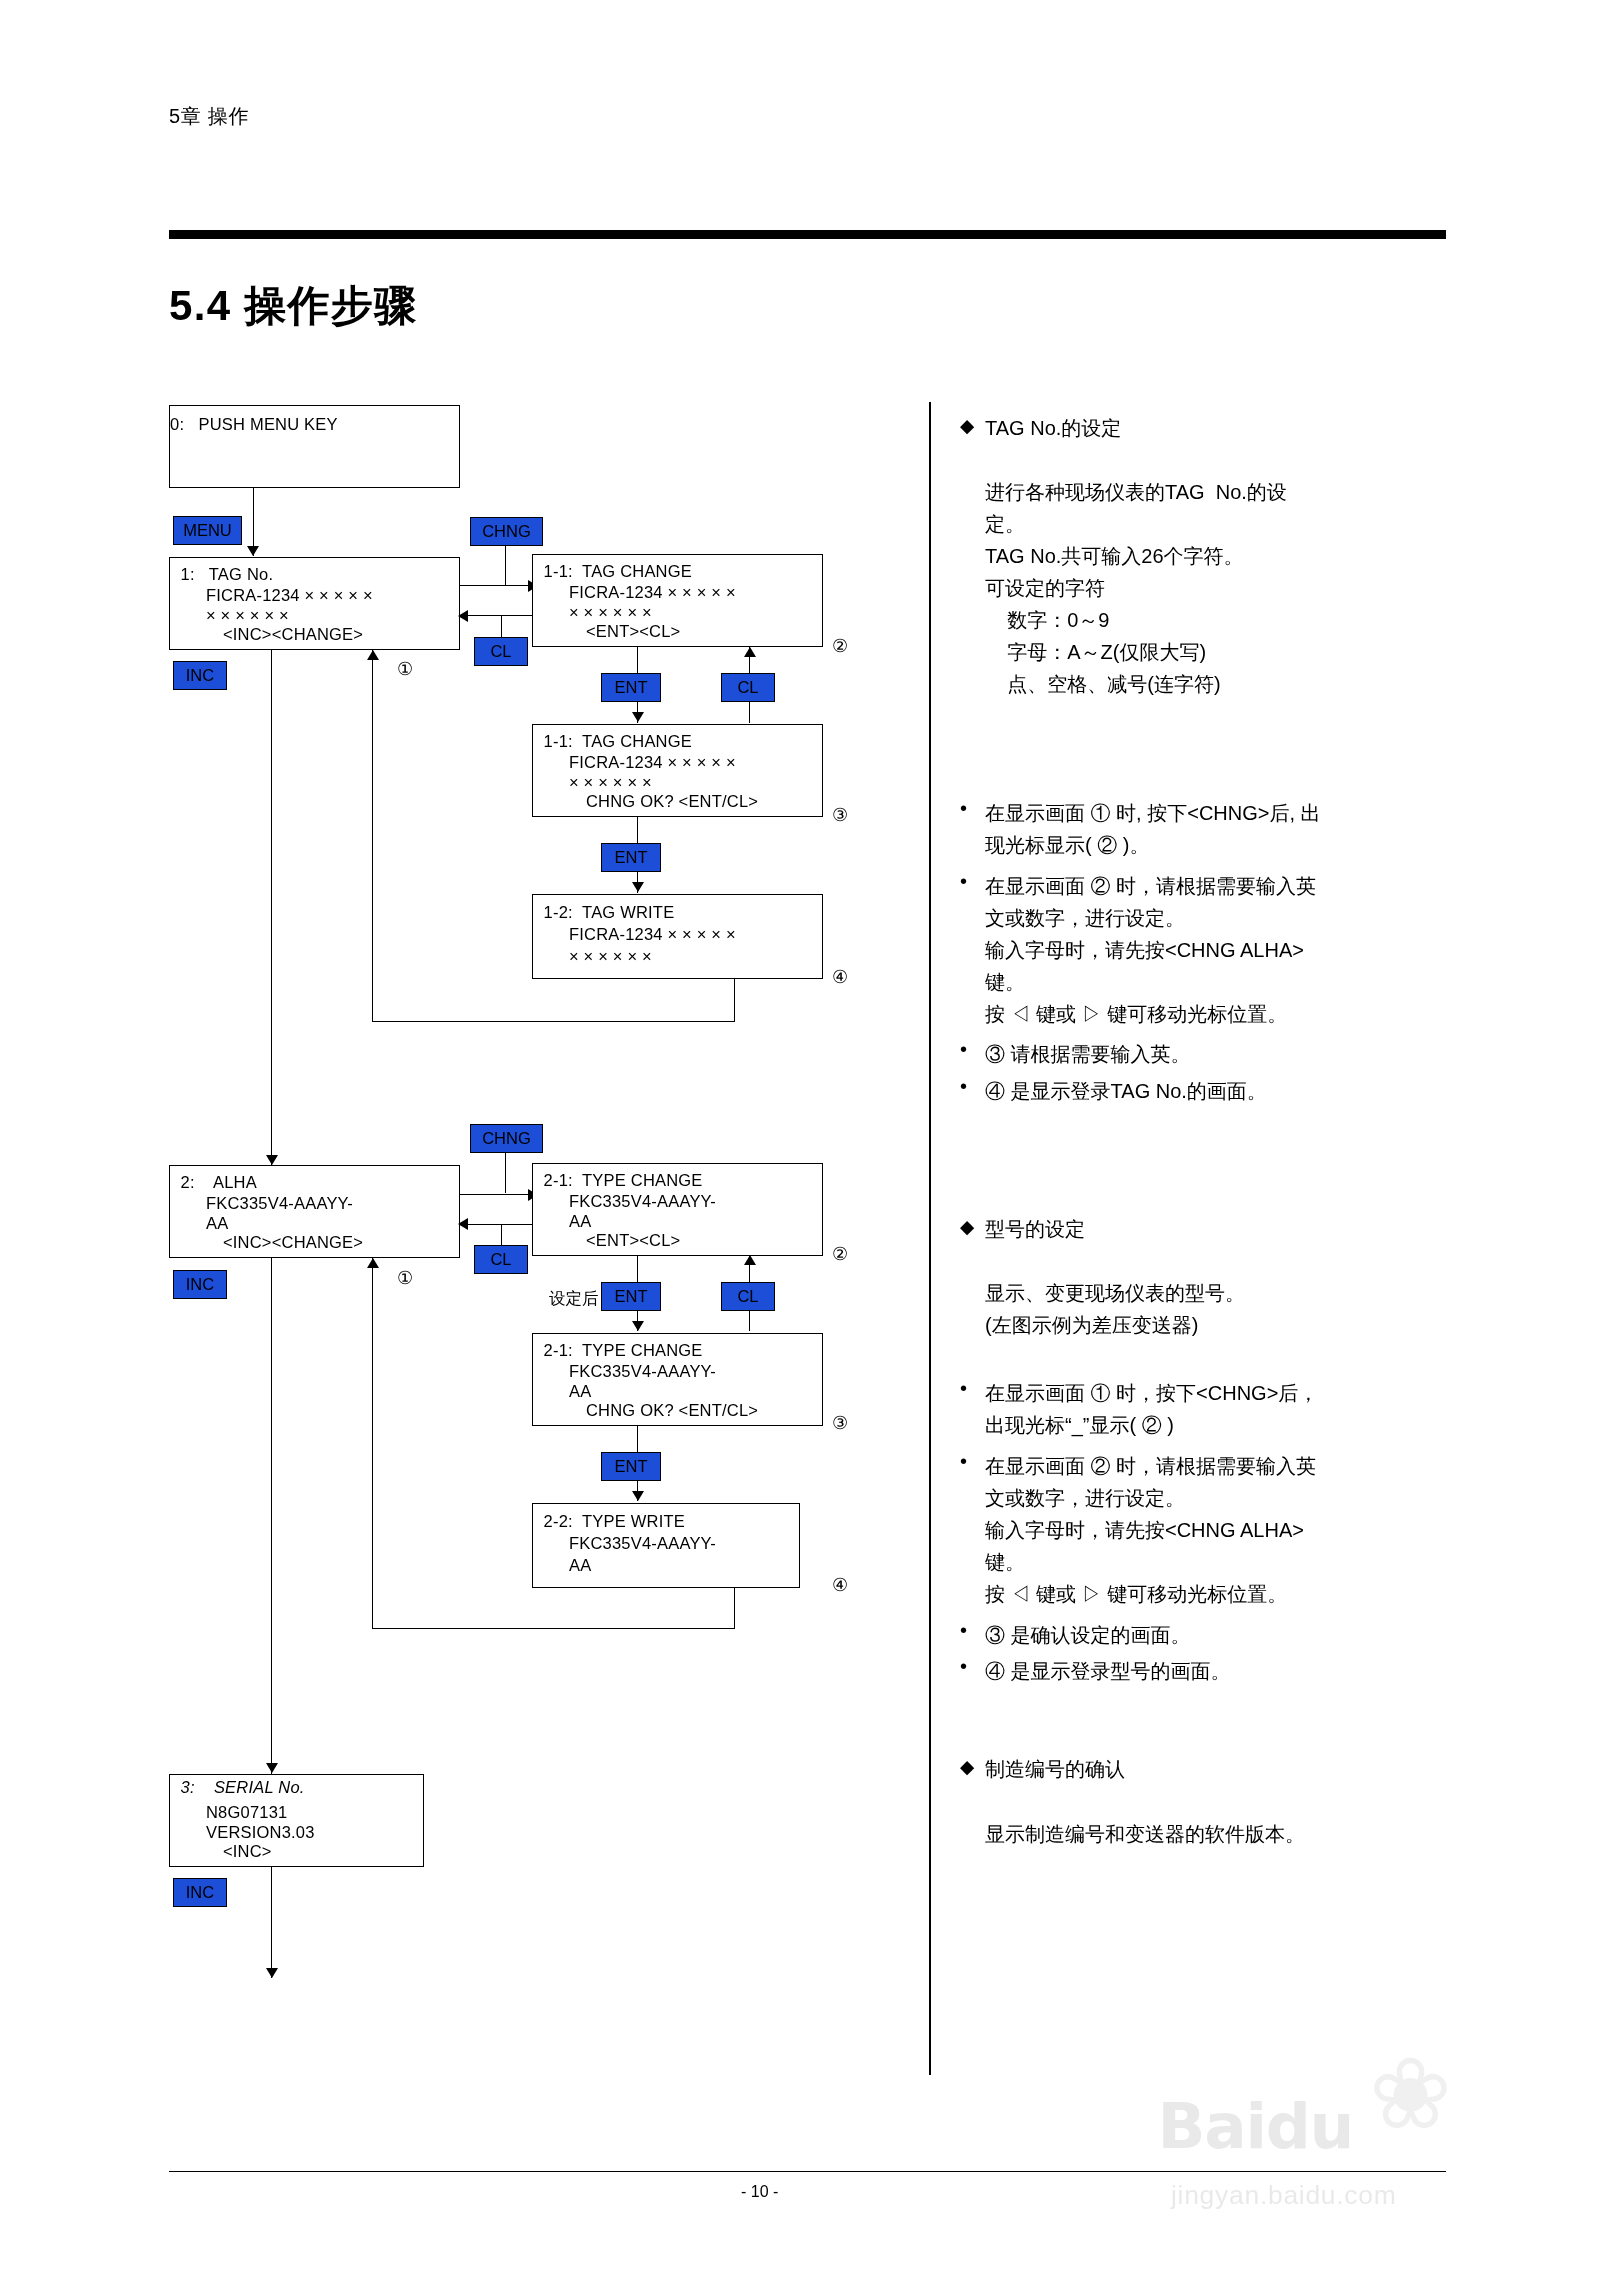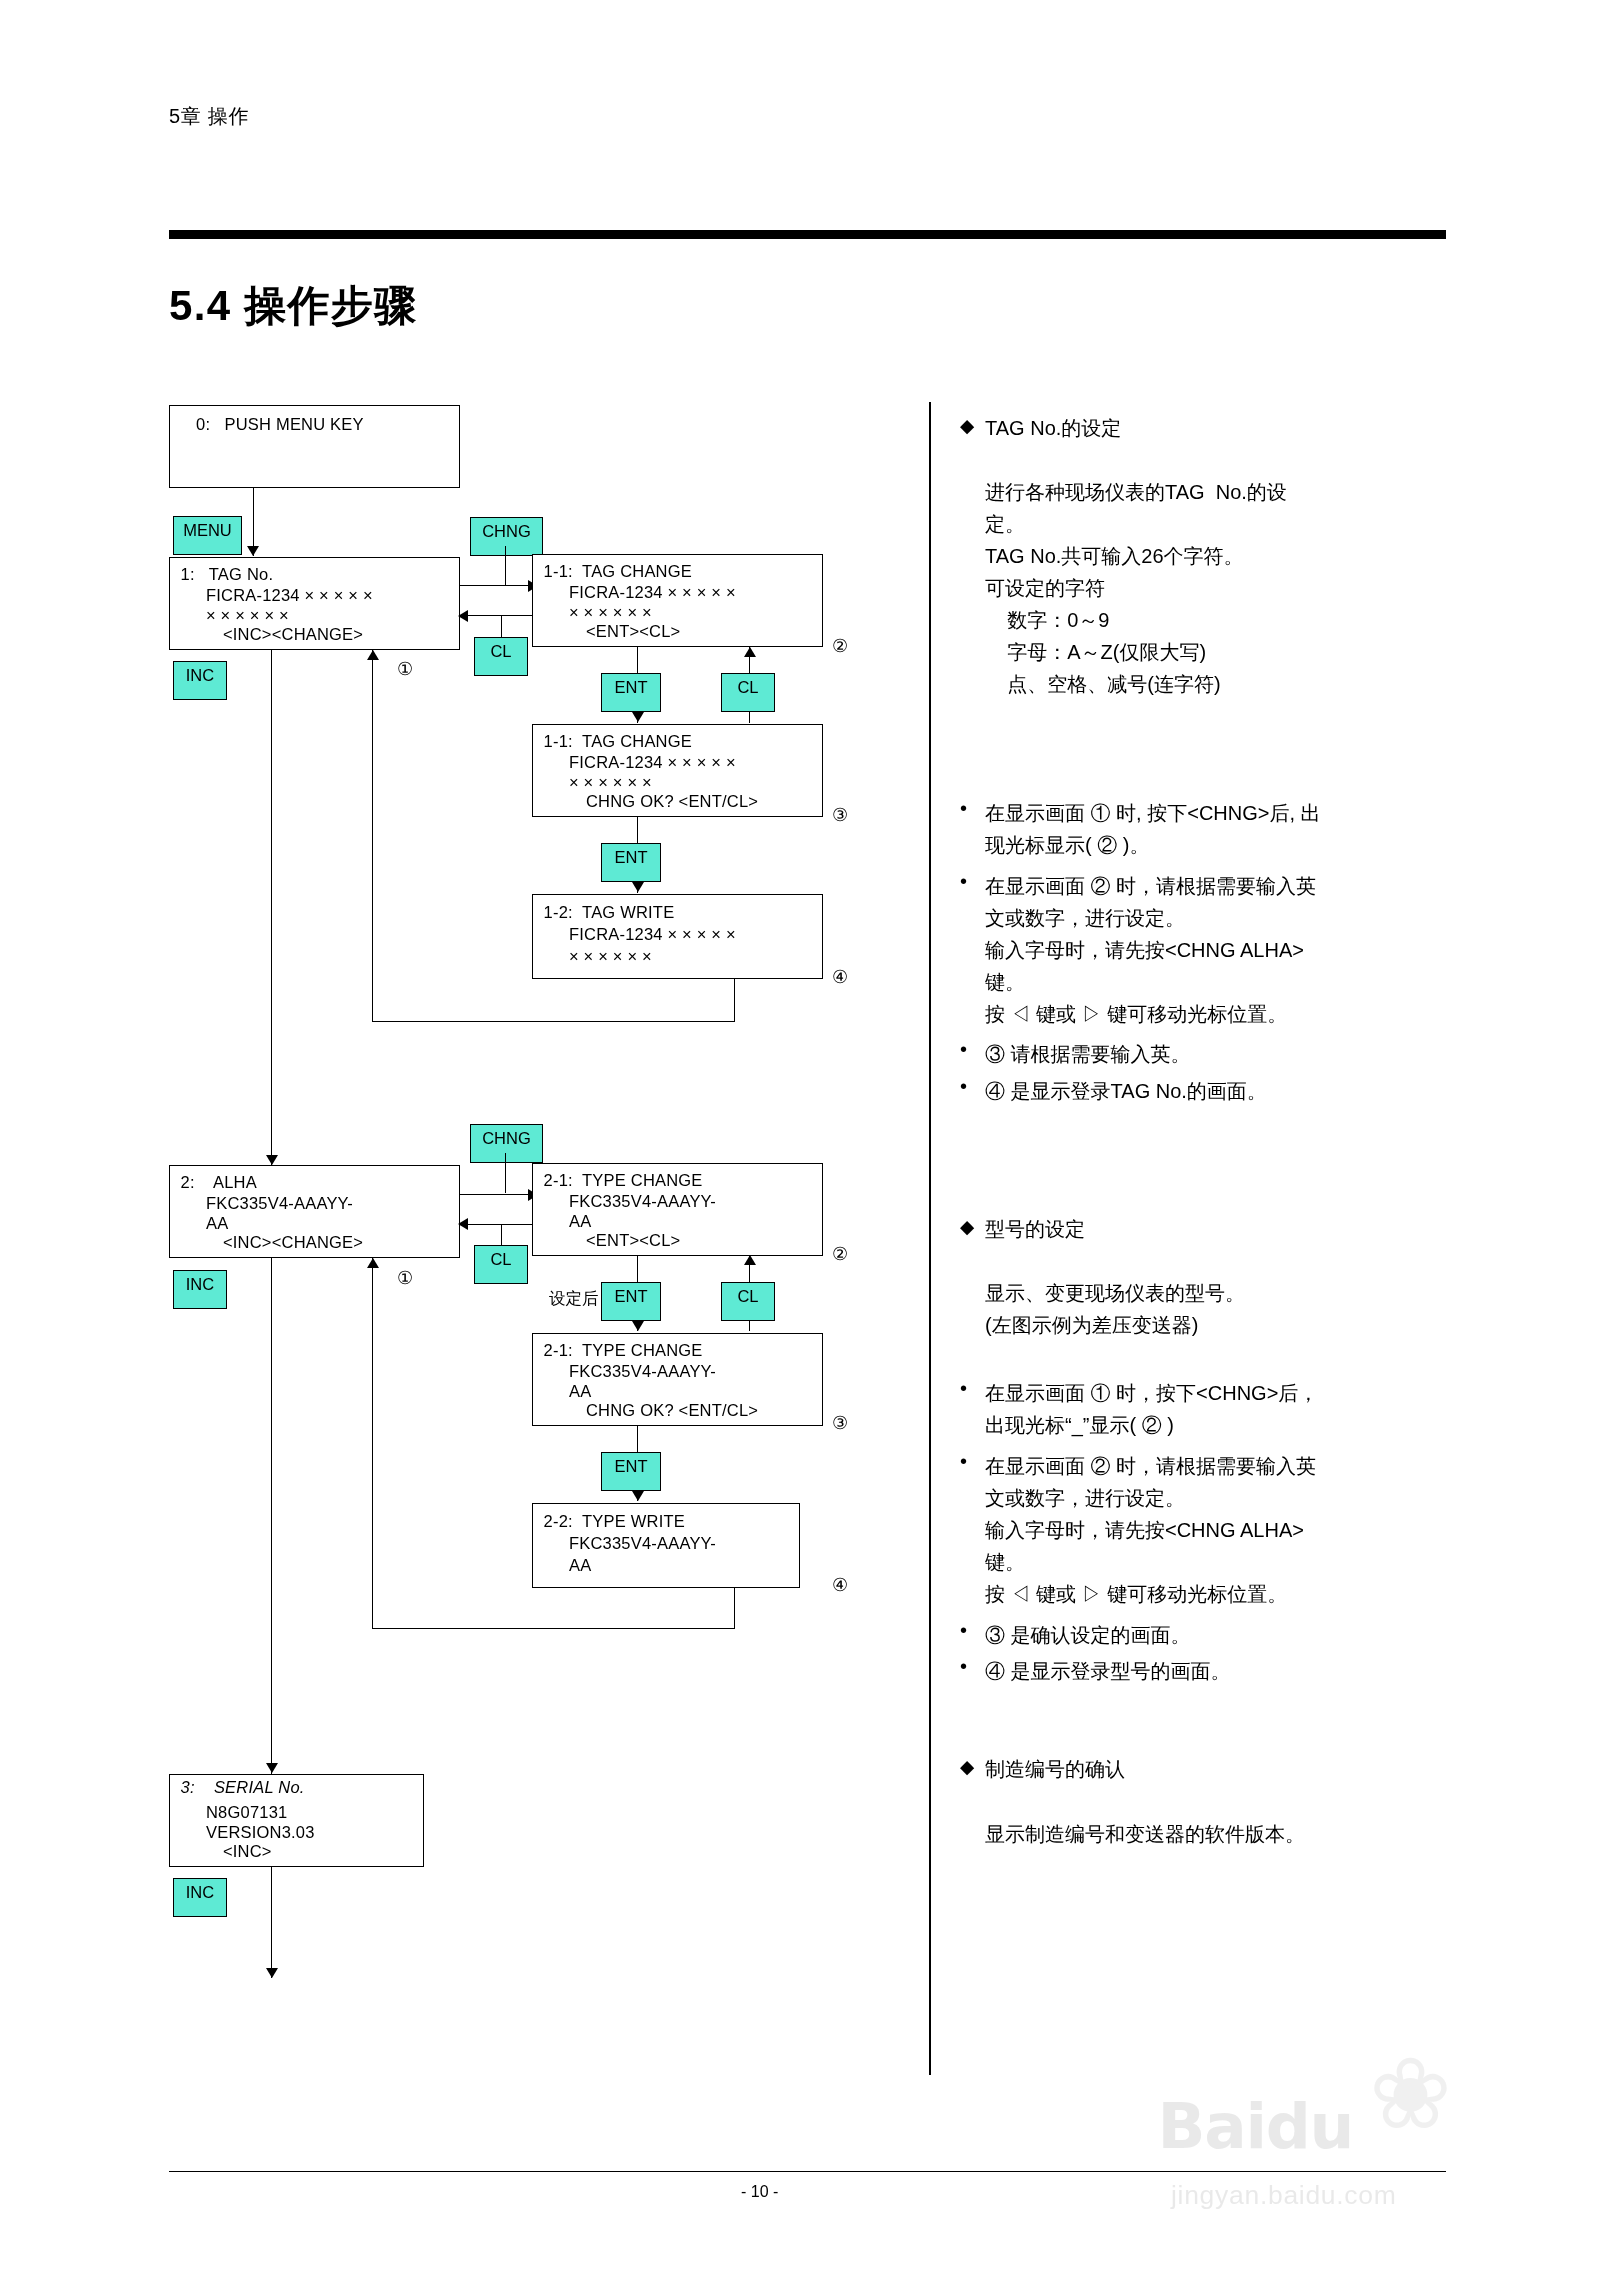--- a/index.html
+++ b/index.html
@@ -46,23 +46,23 @@
   
   .fbox{
     position:absolute;border:1.3px solid #000;background:#fff;
     box-sizing:border-box;
   }
   .fbox .ln{
     position:absolute;font-size:16.5px;white-space:pre;letter-spacing:0.2px;
   }
   
   .keybox{
-    position:absolute;border:1.3px solid #000;background:#5eead4;
+    position:absolute;border:1.3px solid #000;background:#1d4ed8;
     font-size:16.5px;text-align:center;box-sizing:border-box;
-    line-height:26.5px;height:39px;
+    line-height:26.5px;height:29px;
   }
   
   .hl{position:absolute;height:1.3px;background:#000;}
   .vl{position:absolute;width:1.3px;background:#000;}
   
   .ar-down{position:absolute;width:0;height:0;border-left:6px solid transparent;border-right:6px solid transparent;border-top:10.6px solid #000;}
   .ar-up{position:absolute;width:0;height:0;border-left:6px solid transparent;border-right:6px solid transparent;border-bottom:10.6px solid #000;}
   .ar-right{position:absolute;width:0;height:0;border-top:6px solid transparent;border-bottom:6px solid transparent;border-left:10.6px solid #000;}
   .ar-left{position:absolute;width:0;height:0;border-top:6px solid transparent;border-bottom:6px solid transparent;border-right:10.6px solid #000;}
 
@@ -105,21 +105,21 @@
 
   <div class="hdr-chapter">5章 操作</div>
   <div class="rule-top"></div>
   <div class="sec-title">5.4 操作步骤</div>
 
   <div class="divider"></div>
 
   <div>
 
     <div class="fbox" style="left:169px;top:405px;width:291px;height:83px;">
-      <div class="ln" style="left:26px;top:9.3px;">0:   PUSH MENU KEY</div>
+      <div class="ln" style="left:0;top:9.3px;">0:   PUSH MENU KEY</div>
     </div>
 
     <div class="vl" style="left:253px;top:487px;height:69px;"></div>
     <div class="ar-down" style="left:247px;top:546px;"></div>
     <div class="keybox" style="left:173px;top:516px;width:69px;"><span>MENU</span></div>
 
     <div class="fbox" style="left:169px;top:557px;width:291px;height:93px;">
       <div class="ln" style="left:10.6px;top:6.6px;">1:   TAG No.</div>
       <div class="ln" style="left:36px;top:28px;">FICRA-1234 × × × × ×</div>
       <div class="ln" style="left:36px;top:48px;">× × × × × ×</div>

